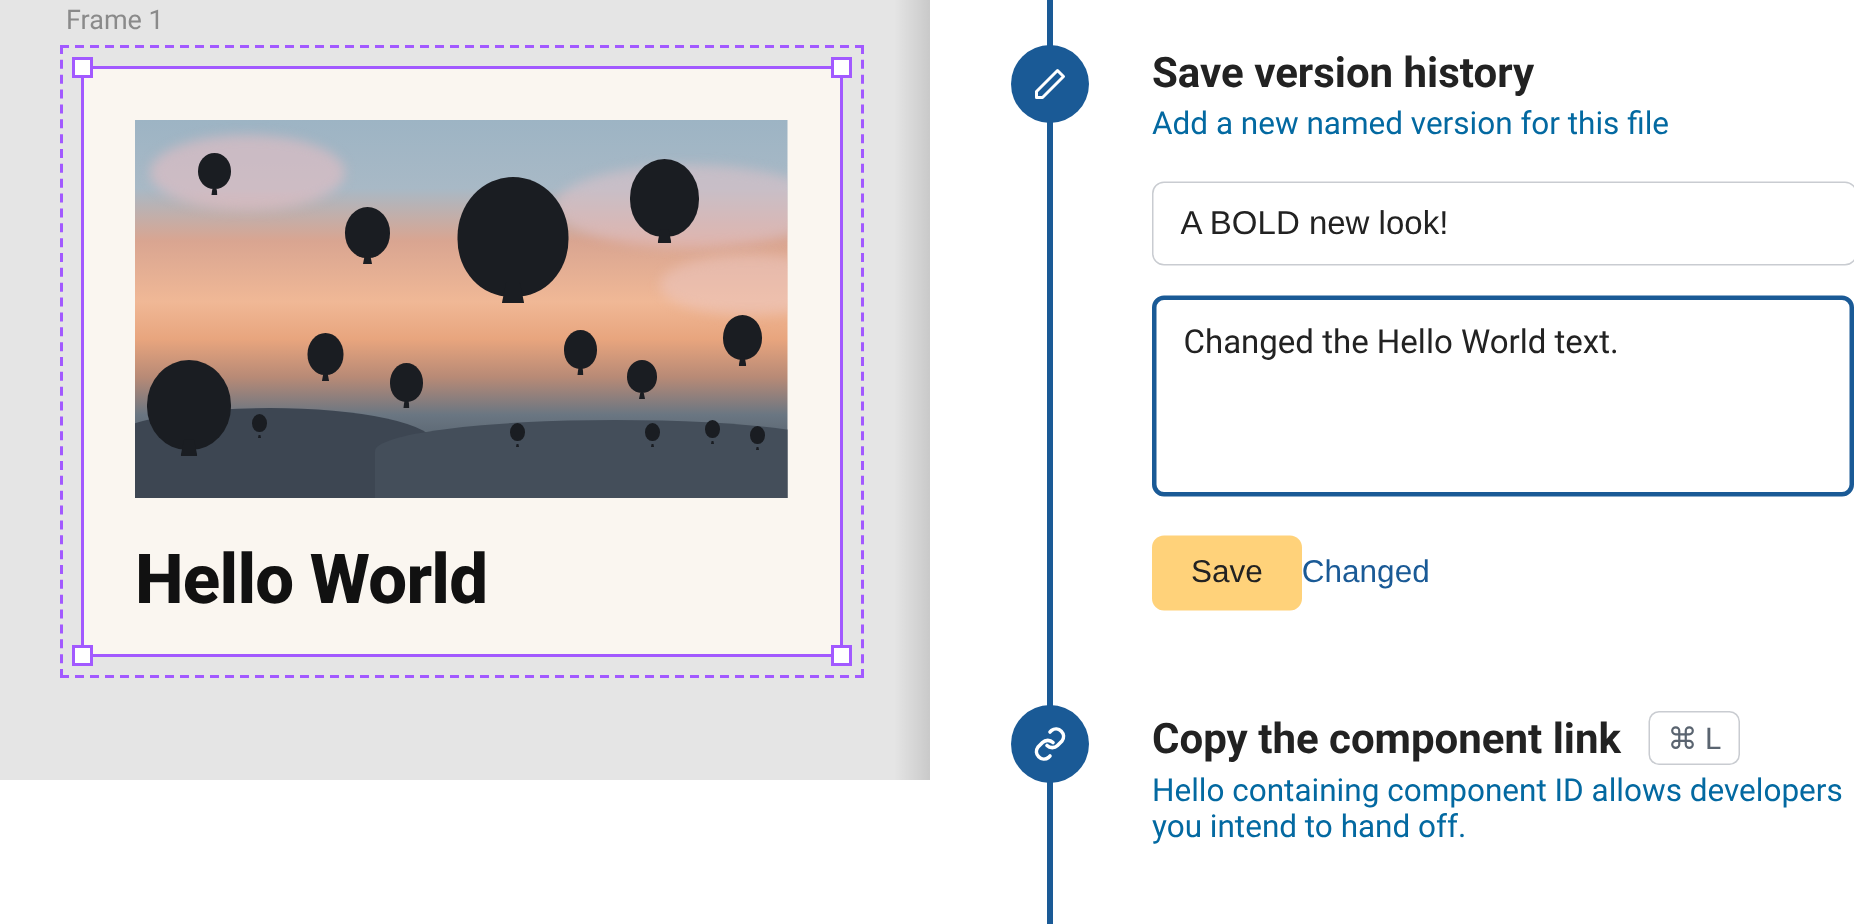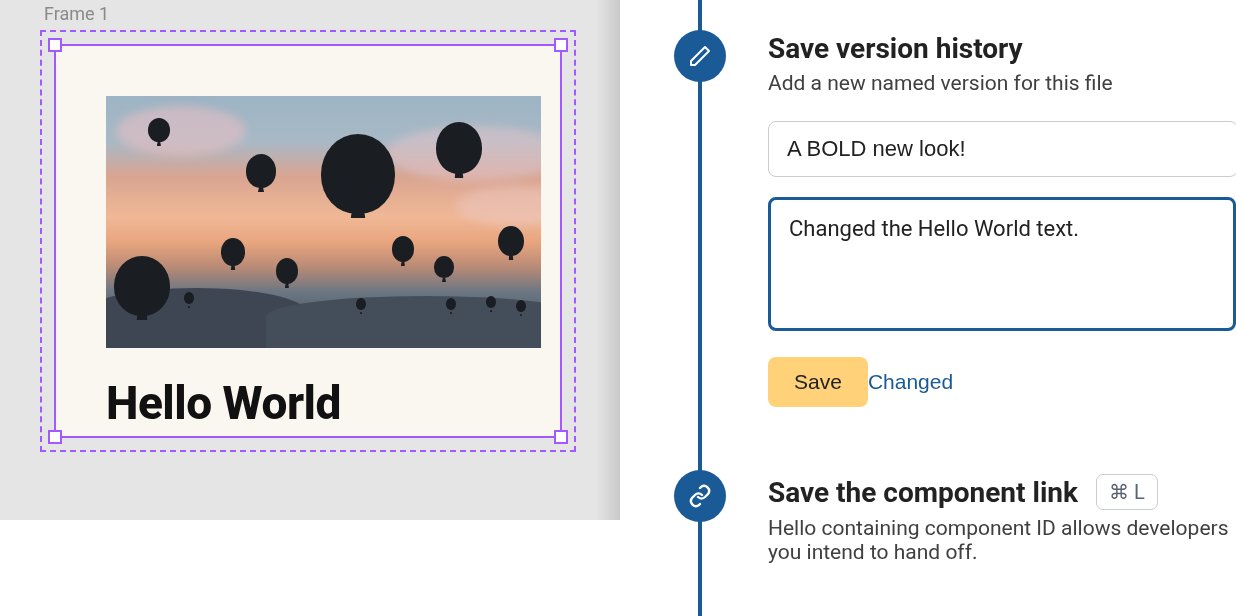--- a/index.html
+++ b/index.html
@@ -34,21 +34,21 @@
       border: 2px dashed #a259ff;
     }
     .inner-select {
       position: absolute;
       top: 44px;
       left: 54px;
       width: 508px;
       height: 394px;
       border: 2px solid #a259ff;
       background: #faf6f0;
-      padding: 50px;
+      padding: 34px;
     }
     .handle {
       position: absolute;
       width: 14px;
       height: 14px;
       background: #fff;
       border: 2px solid #a259ff;
     }
     .h-tl { top: -8px; left: -8px; }
     .h-tr { top: -8px; right: -8px; }
@@ -176,21 +176,21 @@
     .step-icon.i2 { top: 470px; }
     .step-icon svg { width: 24px; height: 24px; }
     .section {
       position: absolute;
       left: 148px;
       right: 0;
     }
     .sec1 { top: 32px; }
     .sec2 { top: 474px; }
     .sec-title { font-size: 28px; font-weight: 700; color: #222; }
-    .sec-sub { font-size: 21px; color: #404040; margin-top: 6px; }
+    .sec-sub { font-size: 21px; color: #0369a1; margin-top: 6px; }
     .title-input {
       margin-top: 26px;
       width: 470px;
       height: 56px;
       border: 1.5px solid #c9ccd1;
       border-radius: 8px;
       font-size: 22px;
       padding: 0 18px;
       color: #222;
       background: #fff;
@@ -293,18 +293,18 @@
   </div>
 
   <div class="step-icon i2">
     <svg viewBox="0 0 24 24" fill="none" stroke="#fff" stroke-width="2.4" stroke-linecap="round" stroke-linejoin="round">
         <path d="M10 13a5 5 0 0 0 7 0l3-3a5 5 0 0 0-7-7l-1 1"></path>
         <path d="M14 11a5 5 0 0 0-7 0l-3 3a5 5 0 0 0 7 7l1-1"></path>
       </svg>
   </div>
   <div class="section sec2">
     <div class="sec2-row">
-      <div class="sec-title">Save the component link</div>
+      <div class="sec-title">Copy the component link</div>
       <div class="kbd">⌘ L</div>
     </div>
     <div class="sec-sub">Hello containing component ID allows developers you intend to hand off.</div>
   </div>
 </div>
 
 </body></html>

